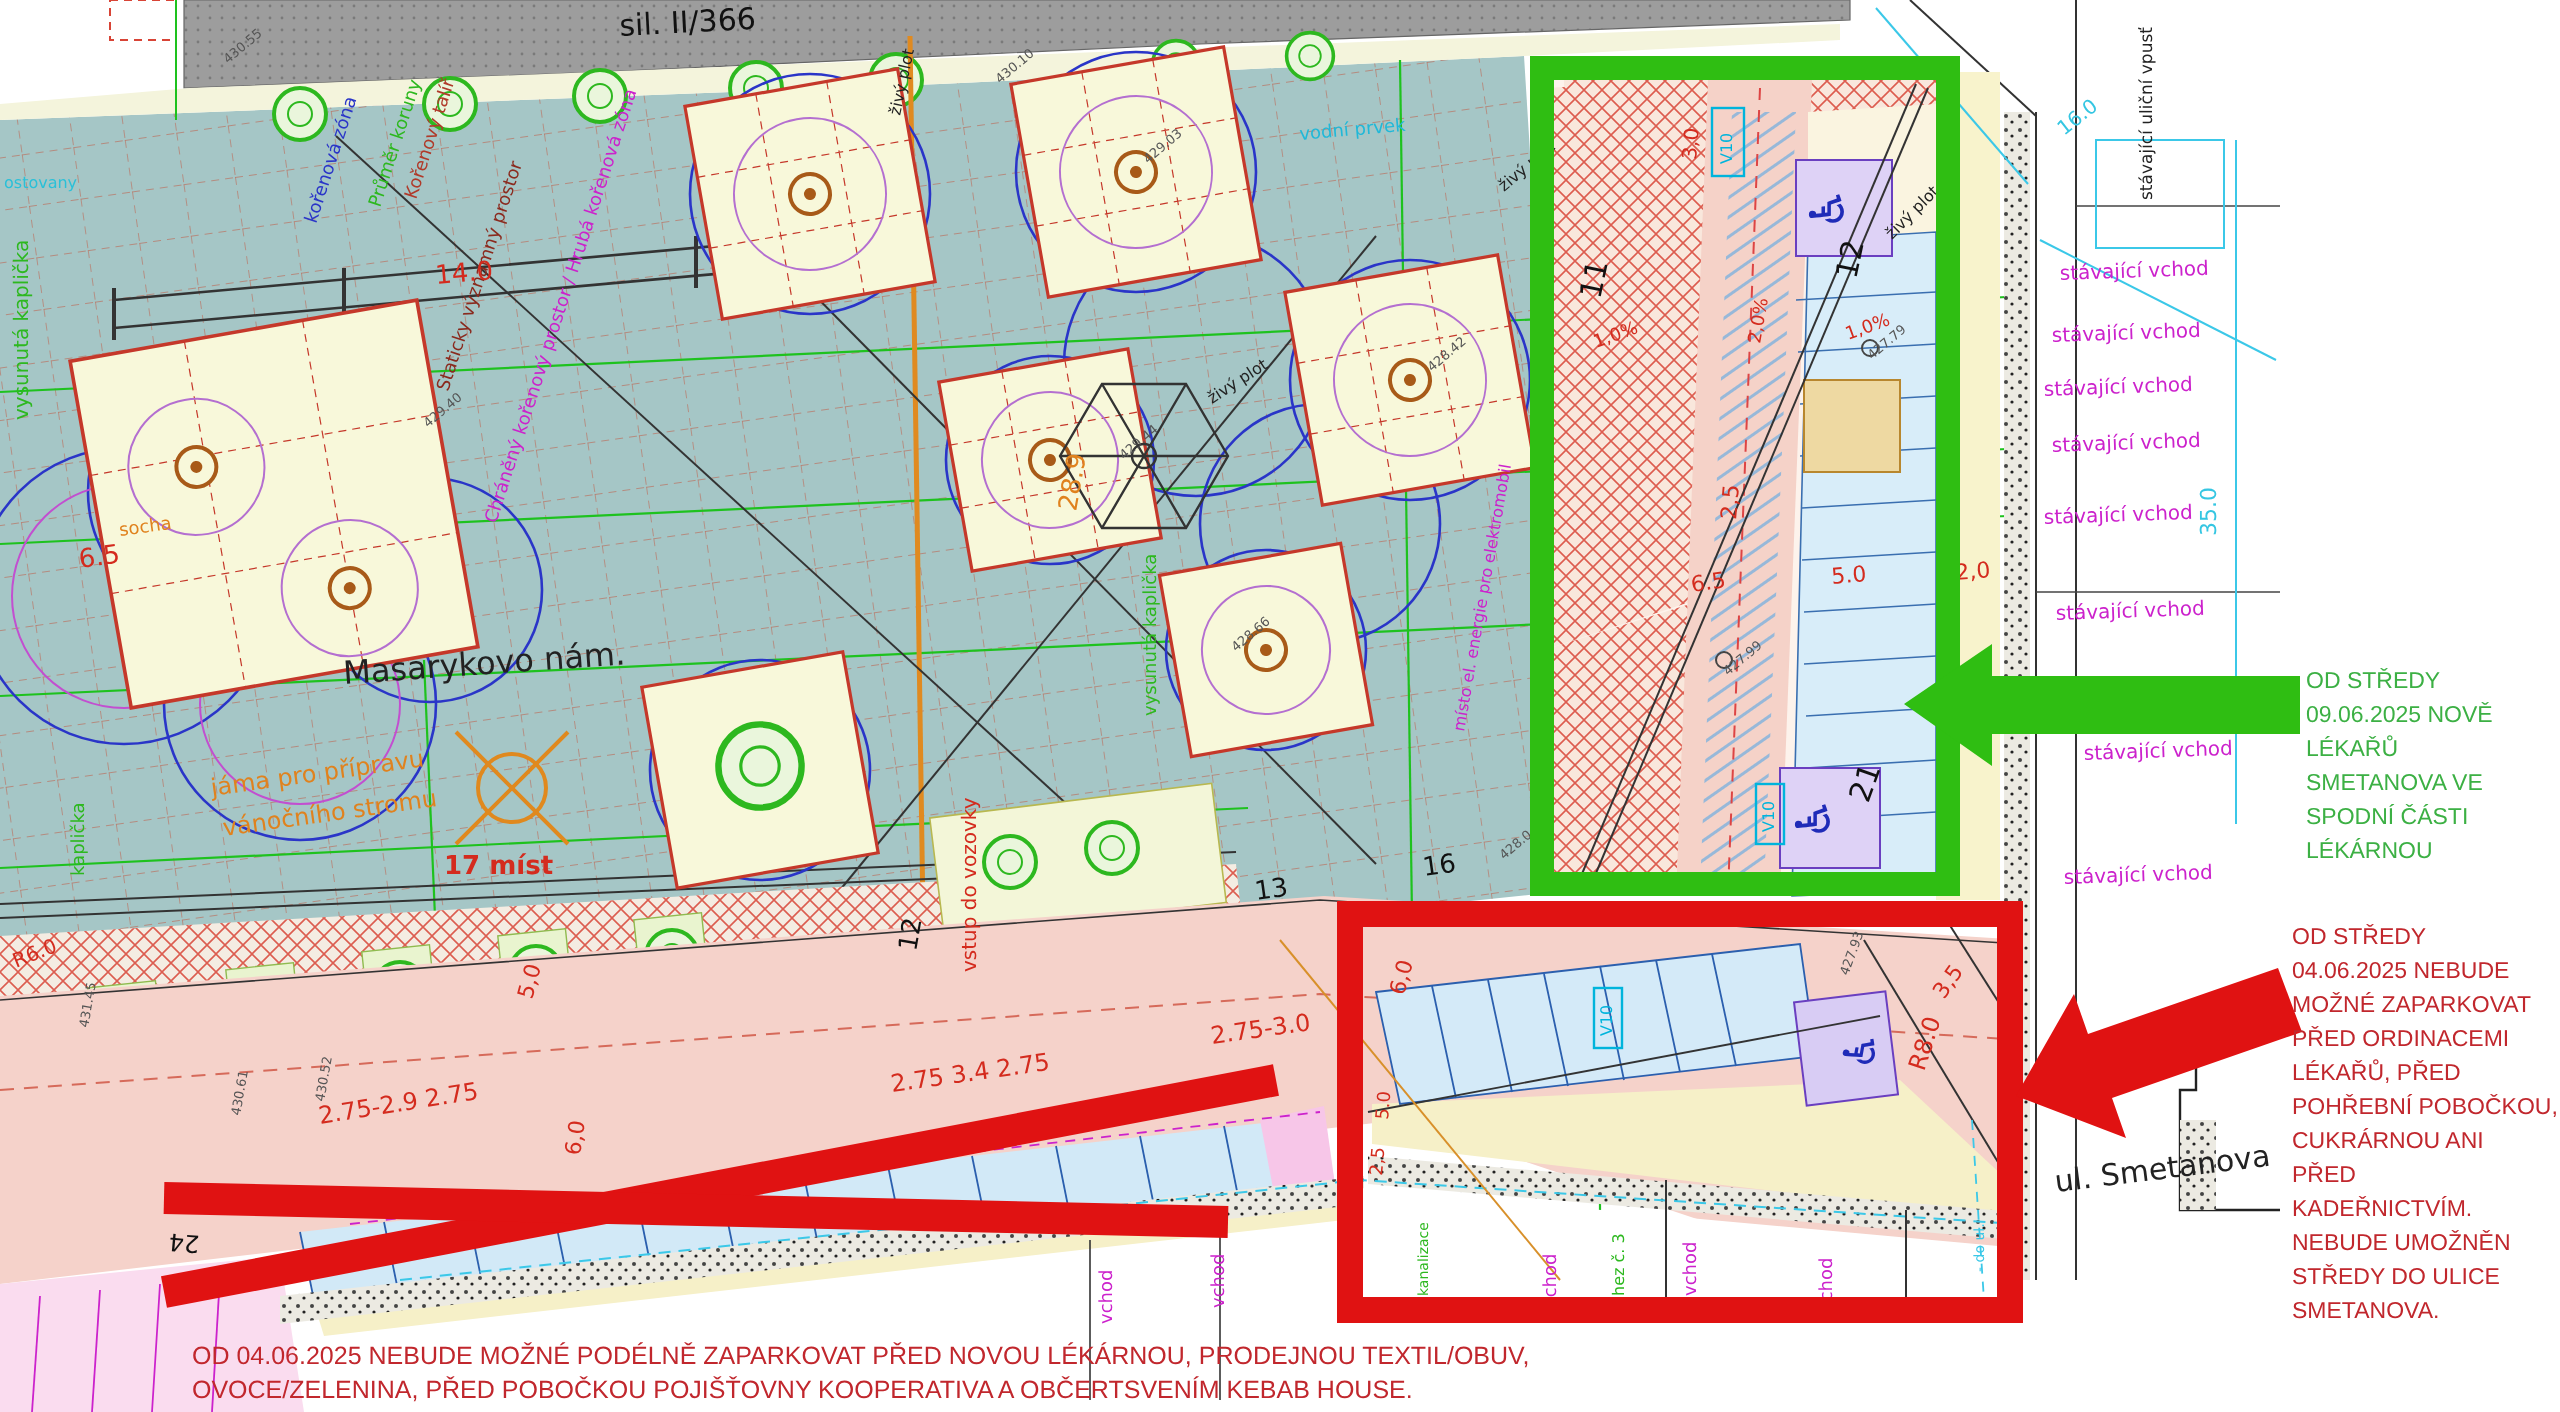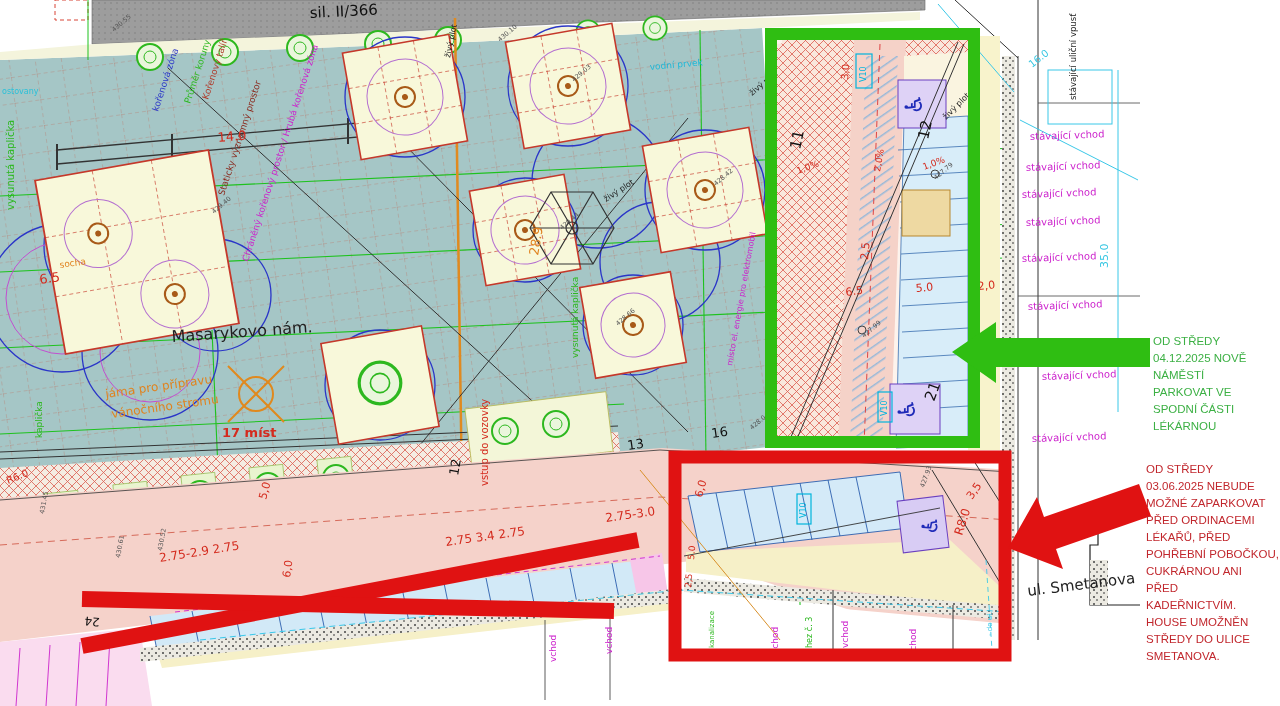--- a/index.html
+++ b/index.html
@@ -440,35 +440,39 @@
     <rect x="675" y="457" width="330" height="198" fill="none" stroke="#e01212" stroke-width="13"></rect>
     <line x1="82" y1="646" x2="638" y2="540" stroke="#e01212" stroke-width="16"></line>
     <line x1="82" y1="599" x2="614" y2="611" stroke="#e01212" stroke-width="16"></line>
     <polygon points="952,352 996,322 996,338 1150,338 1150,367 996,367 996,383" fill="#2fbe12"></polygon>
     <polygon points="1008,548 1037,497 1044,517 1139,484 1151,516 1056,549 1063,569" fill="#e01212"></polygon>
   </g>
 </svg>
 
   <div class="note note-green">
     <div>OD STŘEDY</div>
-    <div>04.12.2025 NOVĚ</div>
-    <div>NÁMĚSTÍ</div>
-    <div>PARKOVAT VE</div>
+    <div>09.06.2025 NOVĚ</div>
+    <div>LÉKAŘŮ</div>
+    <div>SMETANOVA VE</div>
     <div>SPODNÍ ČÁSTI</div>
     <div>LÉKÁRNOU</div>
   </div>
 
   <div class="note note-red">
     <div>OD STŘEDY</div>
-    <div>03.06.2025 NEBUDE</div>
+    <div>04.06.2025 NEBUDE</div>
     <div>MOŽNÉ ZAPARKOVAT</div>
     <div>PŘED ORDINACEMI</div>
     <div>LÉKAŘŮ, PŘED</div>
     <div>POHŘEBNÍ POBOČKOU,</div>
     <div>CUKRÁRNOU ANI</div>
     <div>PŘED</div>
     <div>KADEŘNICTVÍM.</div>
-    <div>HOUSE UMOŽNĚN</div>
+    <div>NEBUDE UMOŽNĚN</div>
     <div>STŘEDY DO ULICE</div>
     <div>SMETANOVA.</div>
   </div>
 
+  <div class="note note-bottom">
+    <div>OD 04.06.2025 NEBUDE MOŽNÉ PODÉLNĚ ZAPARKOVAT PŘED NOVOU LÉKÁRNOU, PRODEJNOU TEXTIL/OBUV,</div>
+    <div>OVOCE/ZELENINA, PŘED POBOČKOU POJIŠŤOVNY KOOPERATIVA A OBČERTSVENÍM KEBAB HOUSE.</div>
+  </div>
 </div>
 
 </body></html>

